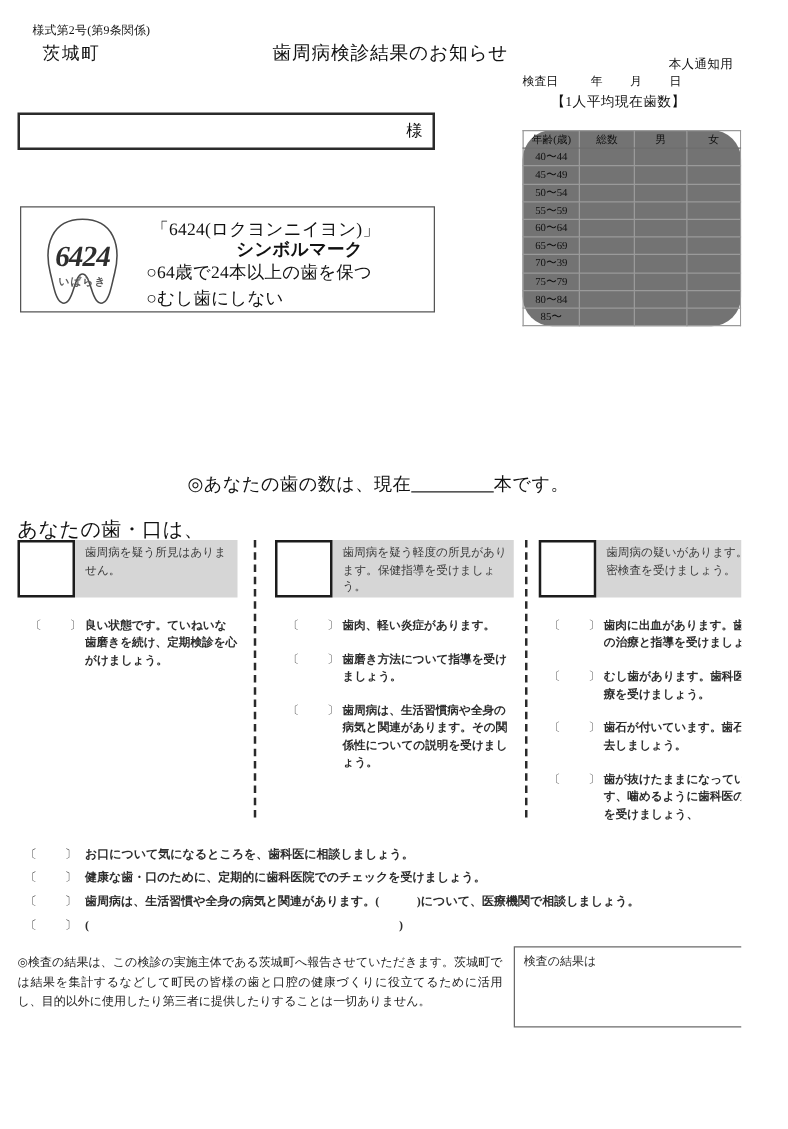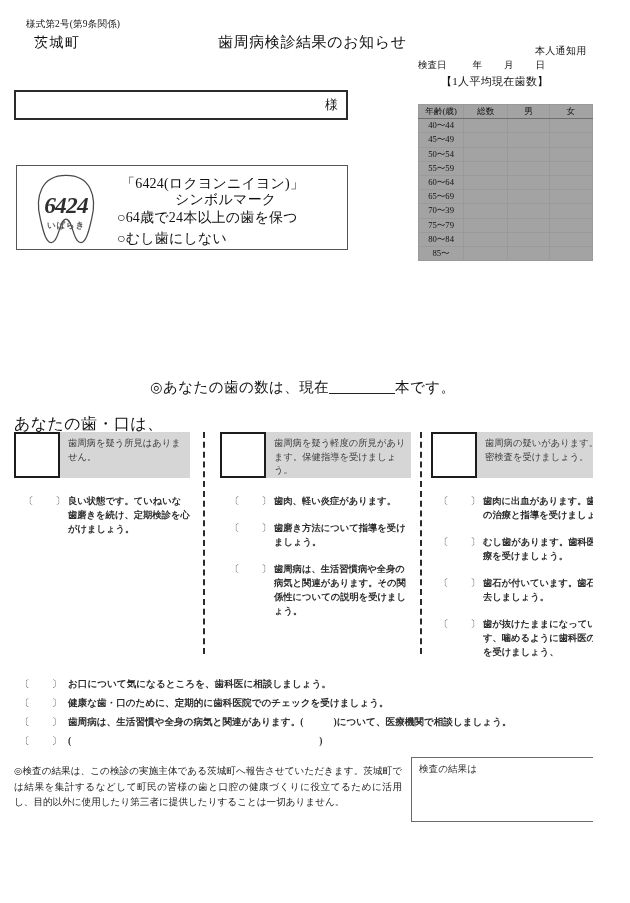--- a/index.html
+++ b/index.html
@@ -74,21 +74,22 @@
     right: 8px; top: 50%;
     transform: translateY(-50%);
     font-size: 13px;
   }
 
   
   #age-table {
     left: 418px; top: 104px;
     border-collapse: collapse;
     font-size: 8.6px;
-    background: #a3a3a3;
+    background: #737373;
+    border-radius: 24px;
   }
   #age-table th, #age-table td {
     border: 1px solid #9a9a9a;
     height: 13.2px;
     padding: 0;
     text-align: center;
     font-weight: normal;
     line-height: 13.2px;
   }
   #age-table th:first-child, #age-table td:first-child { width: 52px; }
@@ -109,21 +110,21 @@
     position: absolute;
     left: 10px; top: 4px;
     width: 78px; height: 78px;
   }
   .logo-text-line {
     position: absolute;
     font-size: 14px;
     letter-spacing: .2px;
   }
   #logo-l1 { left: 104px; top: 9px; }
-  #logo-l2 { left: 158px; top: 25px; }
+  #logo-l2 { left: 172px; top: 25px; font-weight: bold; }
   #logo-l3 { left: 100px; top: 43px; }
   #logo-l4 { left: 100px; top: 64px; }
 
   
   #intro-box {
     left: 14px; top: 289px;
     width: 602px;
     border: 1px solid #555;
     background: #fff;
     box-sizing: border-box;

